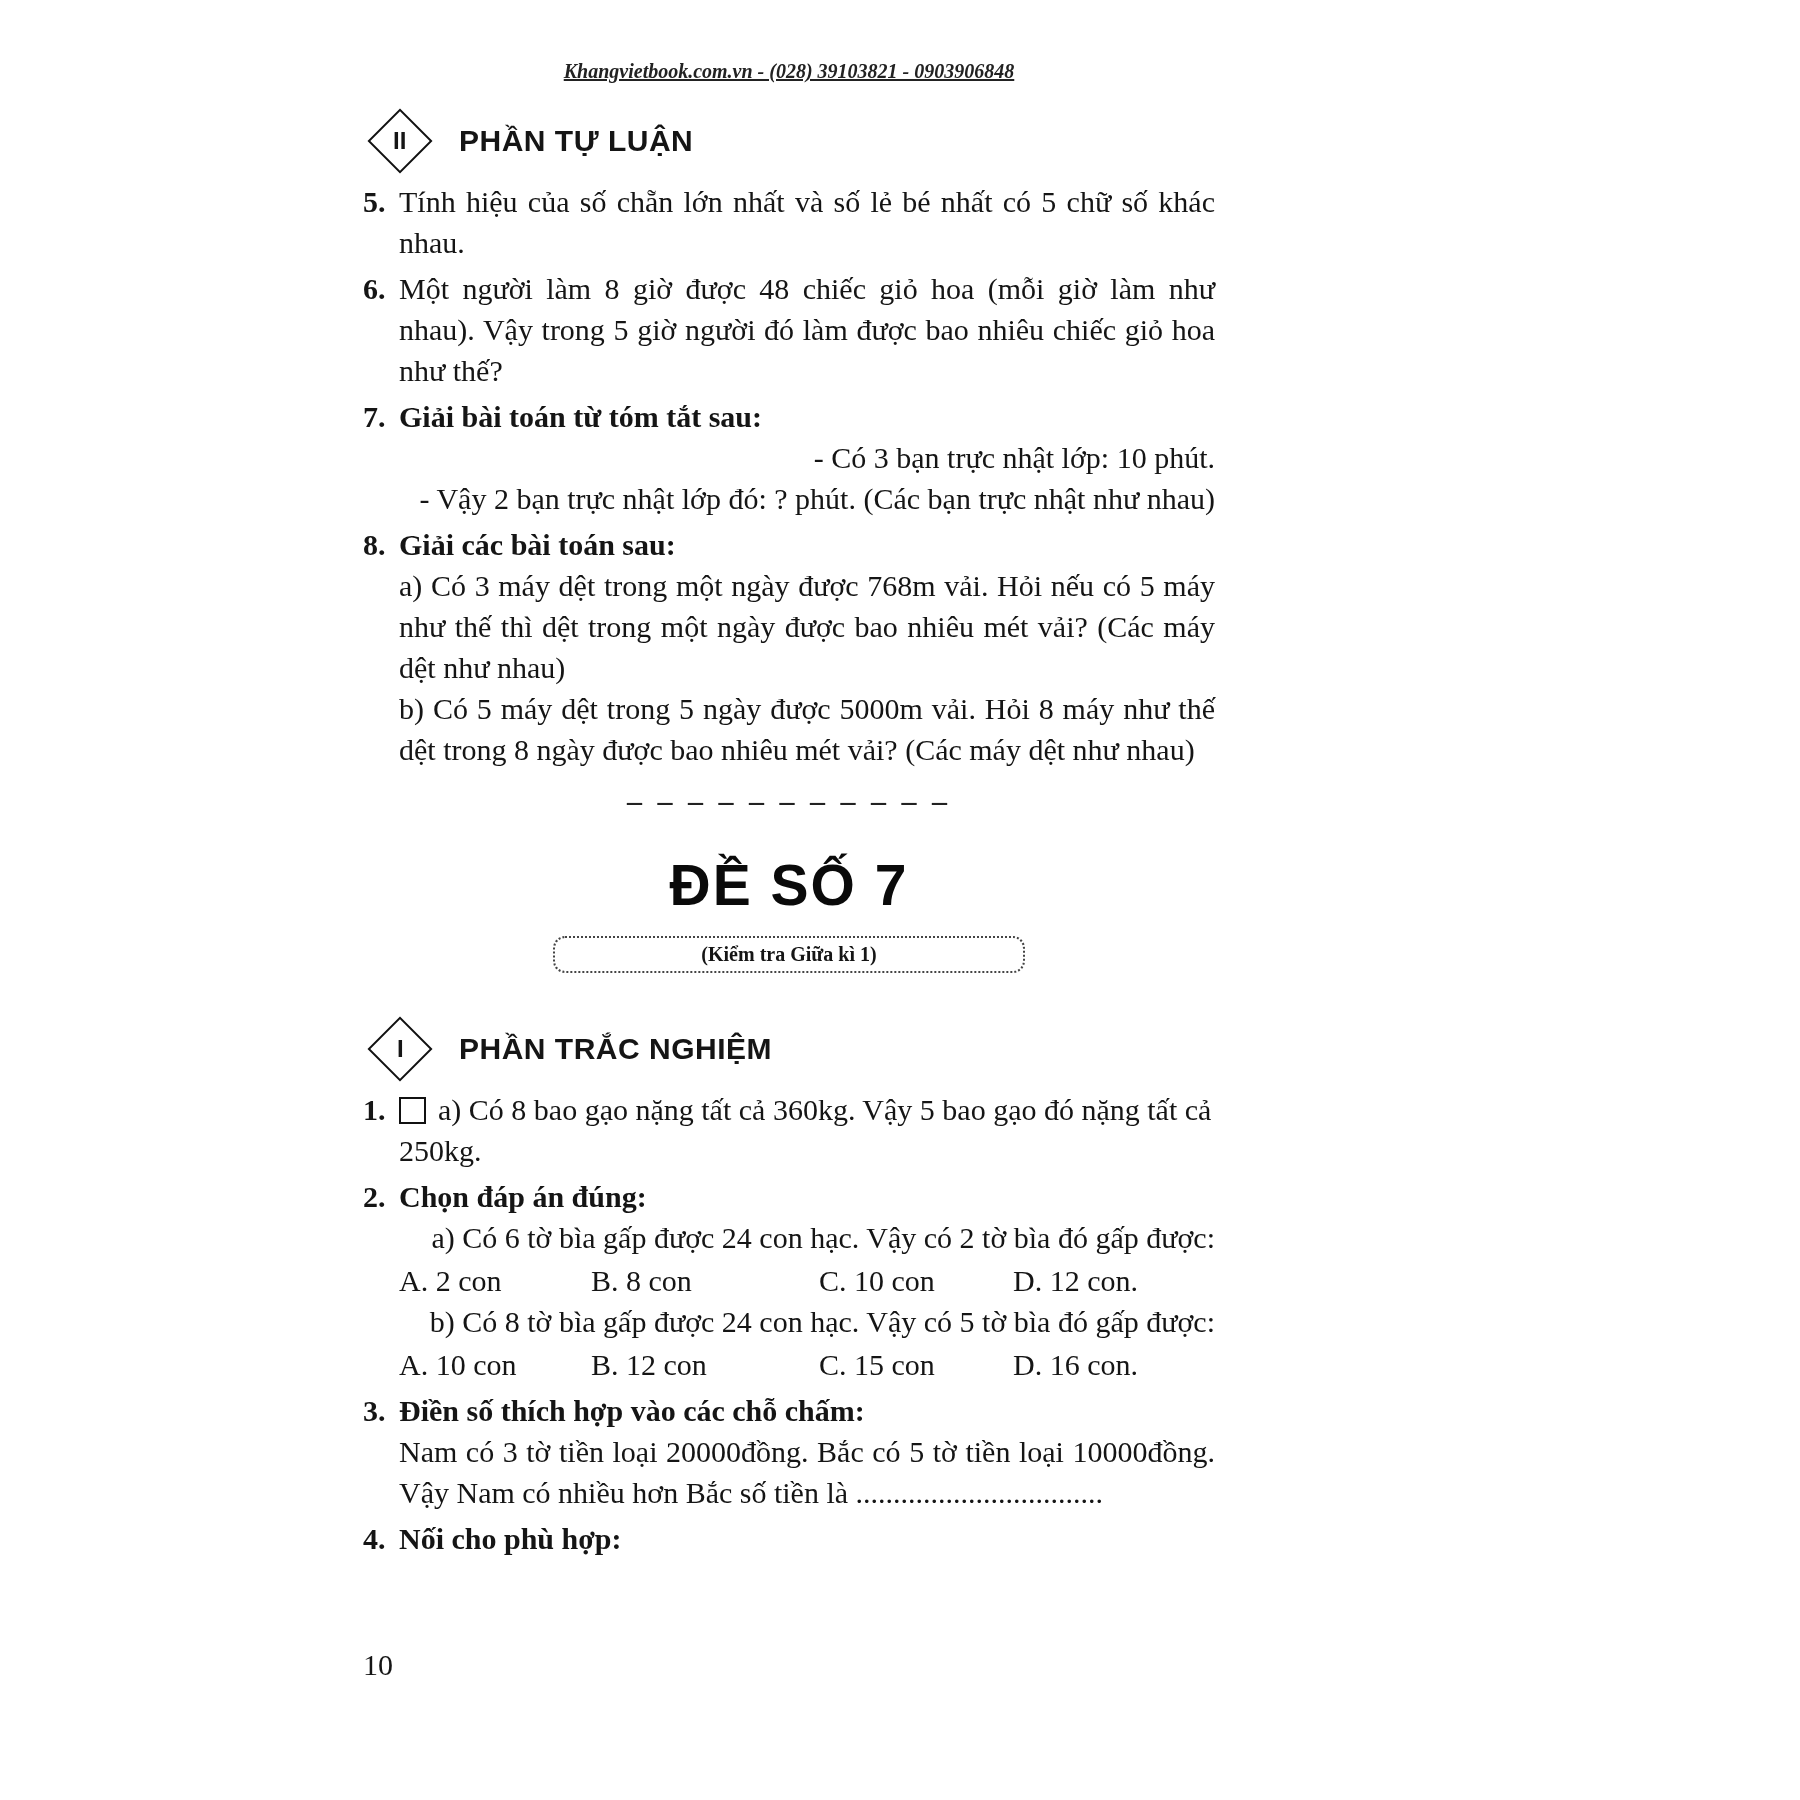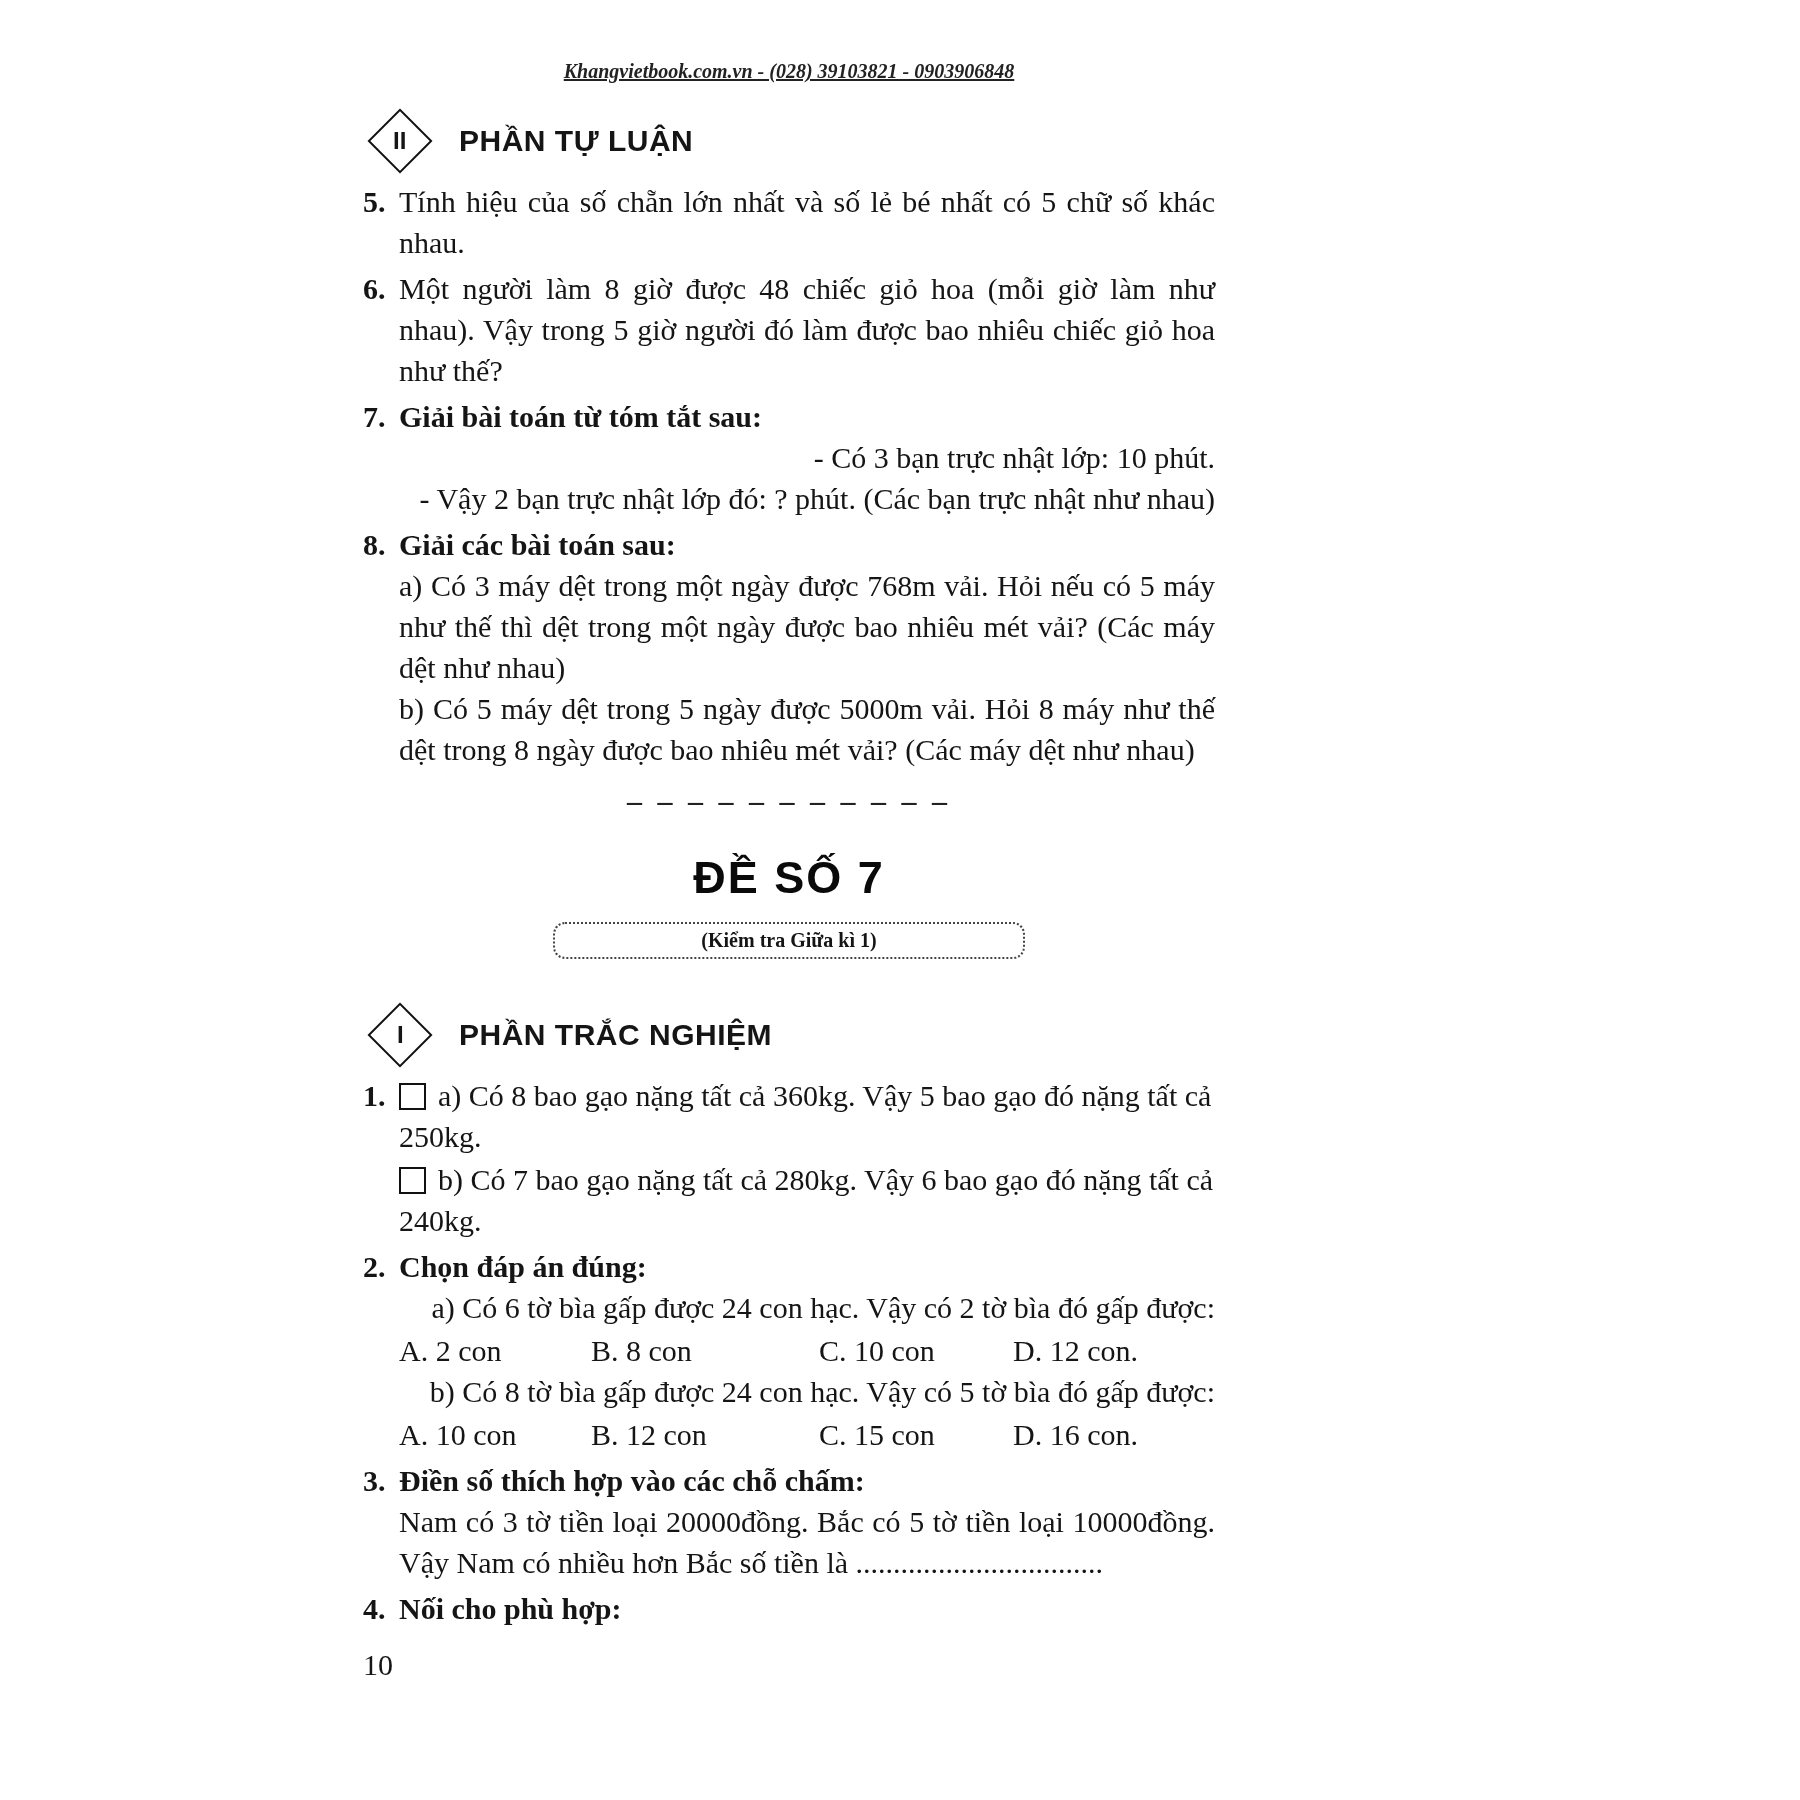--- a/index.html
+++ b/index.html
@@ -59,21 +59,21 @@
   }
 
   .separator {
     text-align:center; font-size:30px; letter-spacing:4px;
     margin-top:14px; font-weight:bold; color:#222;
   }
 
   .exam-title {
     text-align:center; margin-top:34px;
     font-family:"Liberation Sans", sans-serif; font-weight:bold;
-    font-size:45px; letter-spacing:2px; color:#0a0a0a;
+    font-size:57px; letter-spacing:2px; color:#0a0a0a;
   }
   .exam-subtitle-box {
     width:472px; margin:18px auto 0 auto;
     border:2px dotted #444; border-radius:12px;
     text-align:center; padding:5px 0;
     font-weight:bold; font-size:20px;
   }
 
   .page-number {
     position:absolute; left:363px; top:1648px;
@@ -137,23 +137,20 @@
       <div class="section-title">PHẦN TRẮC NGHIỆM</div>
     </div>
 
     <div class="qlist">
 
       <div class="item">
         <span class="num">1.</span>
         <div class="checkbox-line">
           <span class="checkbox"></span><span>a) Có 8 bao gạo nặng tất cả 360kg. Vậy 5 bao gạo đó nặng tất cả 250kg.</span>
         </div>
-        <div class="checkbox-line">
-          <span class="checkbox"></span><span>b) Có 7 bao gạo nặng tất cả 280kg. Vậy 6 bao gạo đó nặng tất cả 240kg.</span>
-        </div>
       </div>
 
       <div class="item">
         <span class="num">2.</span>
         <div class="lead-bold">Chọn đáp án đúng:</div>
         <div class="subline">a) Có 6 tờ bìa gấp được 24 con hạc. Vậy có 2 tờ bìa đó gấp được:</div>
         <div class="options-row">
           <span>A. 2 con</span>
           <span>B. 8 con</span>
           <span>C. 10 con</span>

